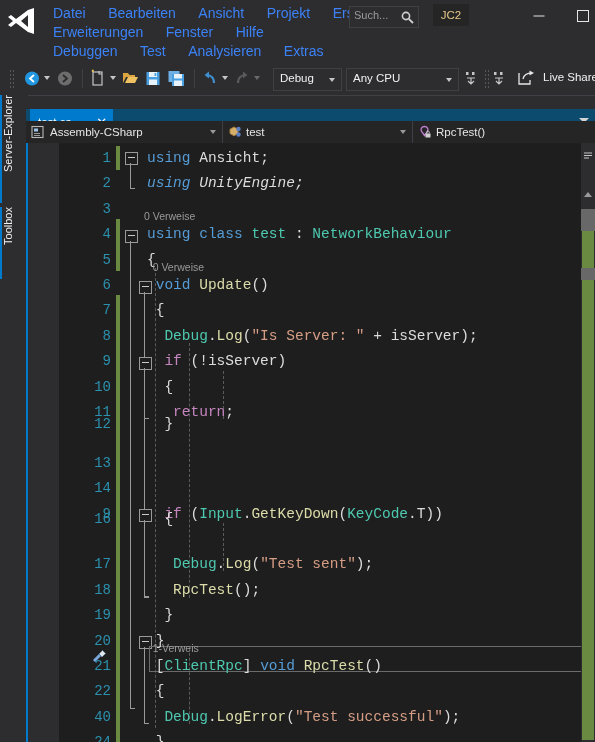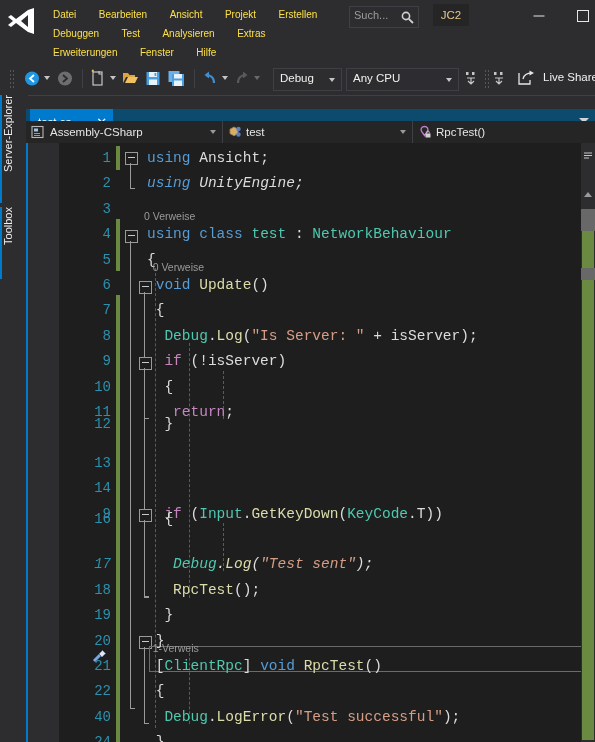--- a/index.html
+++ b/index.html
@@ -12,21 +12,21 @@
   }
   .app{position:relative;width:595px;height:742px;background:#2d2d30;overflow:hidden;}
 
   
   .titlebar{position:absolute;left:0;top:0;width:595px;height:62px;background:#2d2d30;}
   .vs-logo{position:absolute;left:8px;top:8px;width:28px;height:26px;}
   .vs-logo svg{display:block;}
 
   .menu{position:absolute;left:44px;top:3px;width:300px;}
   .menu-row{height:19px;line-height:19px;white-space:nowrap;}
-  .menu-item{display:inline-block;font-size:10px;color:#fde047;padding:0 9px;cursor:default;}
+  .menu-item{display:inline-block;font-size:14px;color:#3b82f6;padding:0 9px;cursor:default;}
 
   .searchbox{position:absolute;left:349px;top:6px;width:68px;height:20px;border:1px solid #3f3f46;background:#2d2d30;}
   .searchbox .ph{position:absolute;left:4px;top:2px;font-size:11px;color:#9b9b9b;}
   .searchbox .mag{position:absolute;right:4px;top:3px;width:13px;height:13px;}
 
   .userbadge{position:absolute;left:433px;top:4px;width:36px;height:22px;background:#252526;
              font-size:11.5px;color:#e8c98a;text-align:center;line-height:22px;}
 
   .wbtn{position:absolute;top:6px;width:22px;height:20px;}
   .wbtn.min{left:528px;}
@@ -133,29 +133,29 @@
 
     <div class="menu">
       <div class="menu-row">
         <span class="menu-item">Datei</span>
         <span class="menu-item">Bearbeiten</span>
         <span class="menu-item">Ansicht</span>
         <span class="menu-item">Projekt</span>
         <span class="menu-item">Erstellen</span>
       </div>
       <div class="menu-row">
+        <span class="menu-item">Erweiterungen</span>
+        <span class="menu-item">Fenster</span>
+        <span class="menu-item">Hilfe</span>
+      </div>
+      <div class="menu-row">
         <span class="menu-item">Debuggen</span>
         <span class="menu-item">Test</span>
         <span class="menu-item">Analysieren</span>
         <span class="menu-item">Extras</span>
-      </div>
-      <div class="menu-row">
-        <span class="menu-item">Erweiterungen</span>
-        <span class="menu-item">Fenster</span>
-        <span class="menu-item">Hilfe</span>
       </div>
     </div>
 
     <div class="searchbox">
       <span class="ph">Such...</span>
       <span class="mag">
         <svg width="13" height="13" viewBox="0 0 13 13">
           <circle cx="5" cy="5" r="3.6" fill="none" stroke="#d0d0d0" stroke-width="1.6"></circle>
           <line x1="7.8" y1="7.8" x2="12" y2="12" stroke="#d0d0d0" stroke-width="1.8"></line>
         </svg>
@@ -449,21 +449,21 @@
             <span class="code" style="left: 88px;"></span>
           </div>
           <div class="line" style="top: 358.6px;">
             <span class="lineno">9</span>
             <span class="code" style="left: 105.4px;"><span class="kwp">if </span><span class="pnc">(</span><span class="typ">Input</span><span class="pnc">.</span><span class="mth">GetKeyDown</span><span class="pnc">(</span><span class="typ">KeyCode</span><span class="pnc">.</span><span class="pl">T</span><span class="pnc">))</span></span>
           </div>
           <div class="line" style="top: 364px; padding-left: 32px;">
             <span class="lineno">16</span>
             <span class="code" style="left: 105.4px;"><span class="pnc">{</span></span>
           </div>
-          <div class="line" style="top: 409.4px; font-style: italic;">
+          <div class="line" style="top: 409.4px;">
             <span class="lineno">17</span>
             <span class="code" style="left: 114.1px;"><span class="typ">Debug</span><span class="pnc">.</span><span class="mth">Log</span><span class="pnc">(</span><span class="str">"Test sent"</span><span class="pnc">);</span></span>
           </div>
           <div class="line" style="top: 434.8px;">
             <span class="lineno">18</span>
             <span class="code" style="left: 114.1px;"><span class="mth">RpcTest</span><span class="pnc">();</span></span>
           </div>
           <div class="line" style="top: 460.2px; padding-left: 8px;">
             <span class="lineno">19</span>
             <span class="code" style="left: 105.4px;"><span class="pnc">}</span></span>

